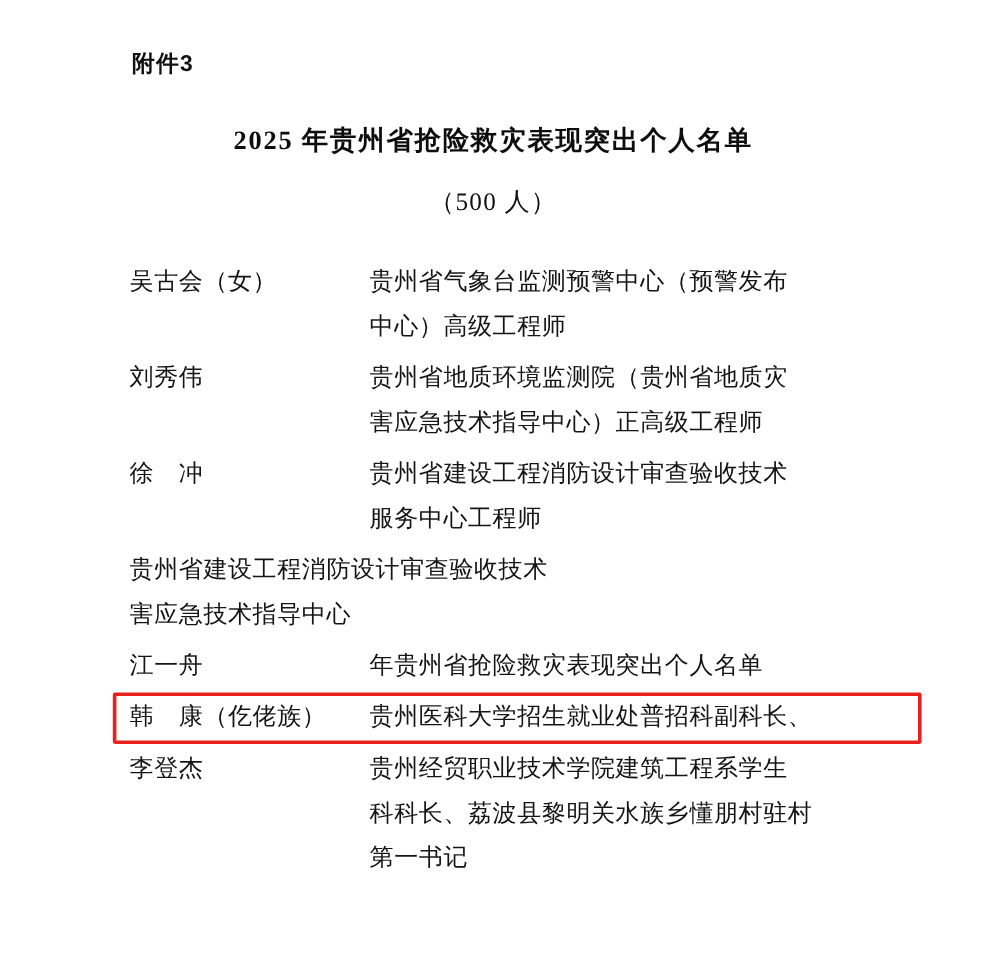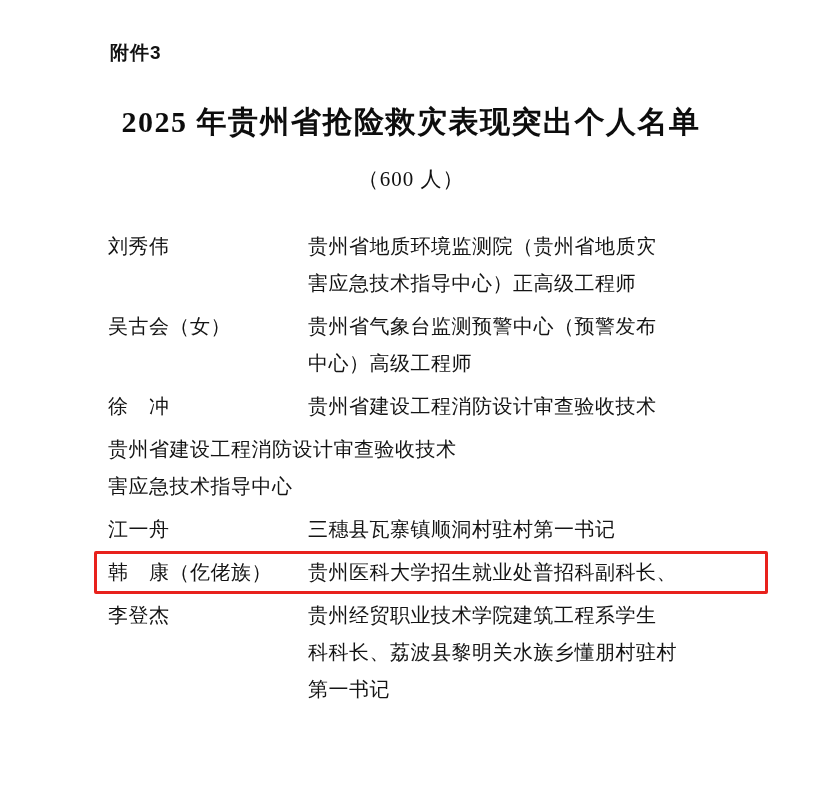--- a/index.html
+++ b/index.html
@@ -26,21 +26,21 @@
     font-weight: bold;
     font-size: 19px;
     letter-spacing: 1px;
     color: #111;
     margin: 10px 0 0 50px;
   }
   .doc-title {
     text-align: center;
     font-family: "Liberation Serif", "DejaVu Serif", serif;
     font-weight: bold;
-    font-size: 30px;
+    font-size: 22px;
     letter-spacing: 1.5px;
     color: #0d0d0d;
     margin: 36px 0 0 0;
     padding-right: 10px;
   }
   .doc-subtitle {
     text-align: center;
     font-family: "Liberation Serif", "DejaVu Serif", serif;
     font-size: 21px;
     letter-spacing: 1px;
@@ -72,20 +72,21 @@
     font-size: 20px;
     line-height: 37px;
     letter-spacing: 0.5px;
     color: #141414;
   }
   .entry-desc div {
     white-space: nowrap;
   }
   .entry.highlighted {
     position: relative;
+    font-family: Liberation Mono, monospace;
   }
   .highlight-box {
     position: absolute;
     left: -14px;
     right: -16px;
     top: 0px;
     bottom: 0px;
     border: 3px solid #e8211c;
     border-radius: 2px;
     pointer-events: none;
@@ -93,53 +94,54 @@
 </style>
 </head>
 <body>
 
 <div class="page">
 
   <div class="attachment-label">附件3</div>
 
   <div class="doc-title">2025 年贵州省抢险救灾表现突出个人名单</div>
 
-  <div class="doc-subtitle">（600 人）</div>
+  <div class="doc-subtitle">（500 人）</div>
 
   <div class="entries">
+      <div class="entry">
+        <div class="entry-name">吴古会（女）</div>
+        <div class="entry-desc">
+          <div>贵州省气象台监测预警中心（预警发布</div>
+          <div>中心）高级工程师</div>
+        </div>
+      </div>
       <div class="entry">
         <div class="entry-name">刘秀伟</div>
         <div class="entry-desc">
           <div>贵州省地质环境监测院（贵州省地质灾</div>
           <div>害应急技术指导中心）正高级工程师</div>
         </div>
       </div>
       <div class="entry">
-        <div class="entry-name">吴古会（女）</div>
-        <div class="entry-desc">
-          <div>贵州省气象台监测预警中心（预警发布</div>
-          <div>中心）高级工程师</div>
-        </div>
-      </div>
-      <div class="entry">
         <div class="entry-name">徐　冲</div>
         <div class="entry-desc">
           <div>贵州省建设工程消防设计审查验收技术</div>
+          <div>服务中心工程师</div>
         </div>
       </div>
       <div class="entry">
         <div class="entry-desc">
           <div>贵州省建设工程消防设计审查验收技术</div>
           <div>害应急技术指导中心</div>
         </div>
       </div>
       <div class="entry">
         <div class="entry-name">江一舟</div>
         <div class="entry-desc">
-          <div>三穗县瓦寨镇顺洞村驻村第一书记</div>
+          <div>年贵州省抢险救灾表现突出个人名单</div>
         </div>
       </div>
       <div class="entry highlighted">
         <div class="entry-name">韩　康（仡佬族）</div>
         <div class="entry-desc">
           <div>贵州医科大学招生就业处普招科副科长、</div>
         </div>
         <div class="highlight-box" style="border-color: rgb(232, 33, 28);"></div>
       </div>
       <div class="entry">

